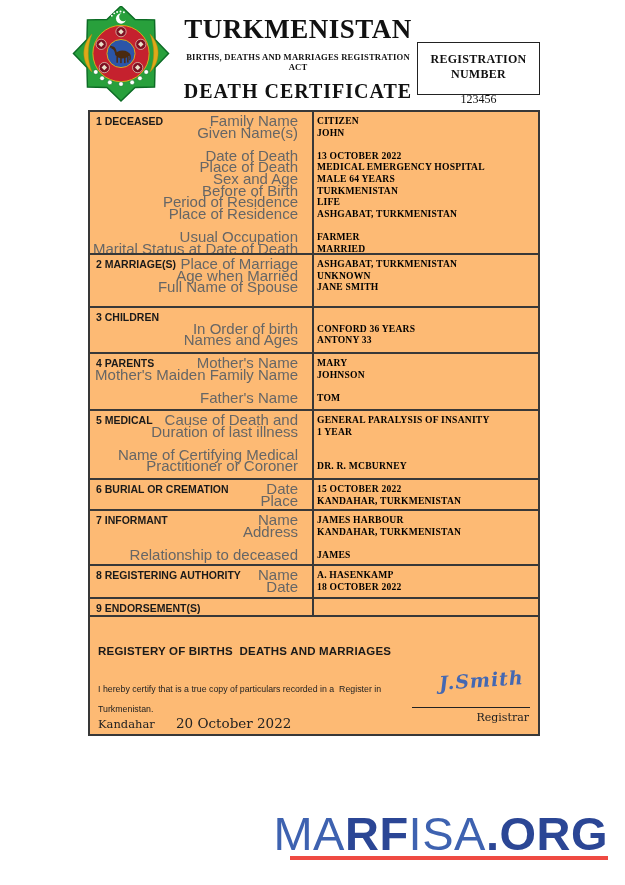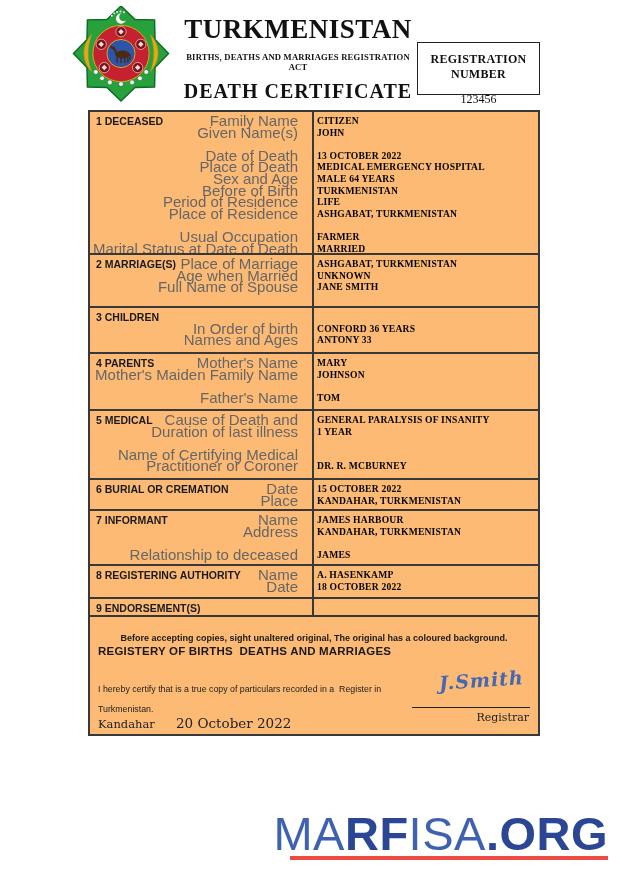--- a/index.html
+++ b/index.html
@@ -321,21 +321,20 @@
             </div>
           </div>
         </div>
         <div class="section">
           <div class="sec-title">9 ENDORSEMENT(S)</div>
           <div class="lines"></div>
         </div>
       </div>
 
     <div class="cert-footer">
-      <div class="notice">Before accepting copies, sight unaltered original, The original has a coloured background.</div>
       <div class="registry-heading">REGISTERY OF BIRTHS  DEATHS AND MARRIAGES</div>
       <div class="certify">I hereby certify that is a true copy of particulars recorded in a  Register in Turkmenistan.</div>
       <div class="signature">J.Smith</div>
       <div class="sig-line"></div>
       <div class="sig-role">Registrar</div>
       <div class="place">Kandahar</div>
       <div class="reg-date">20 October 2022</div>
     </div>
   </div>
 

